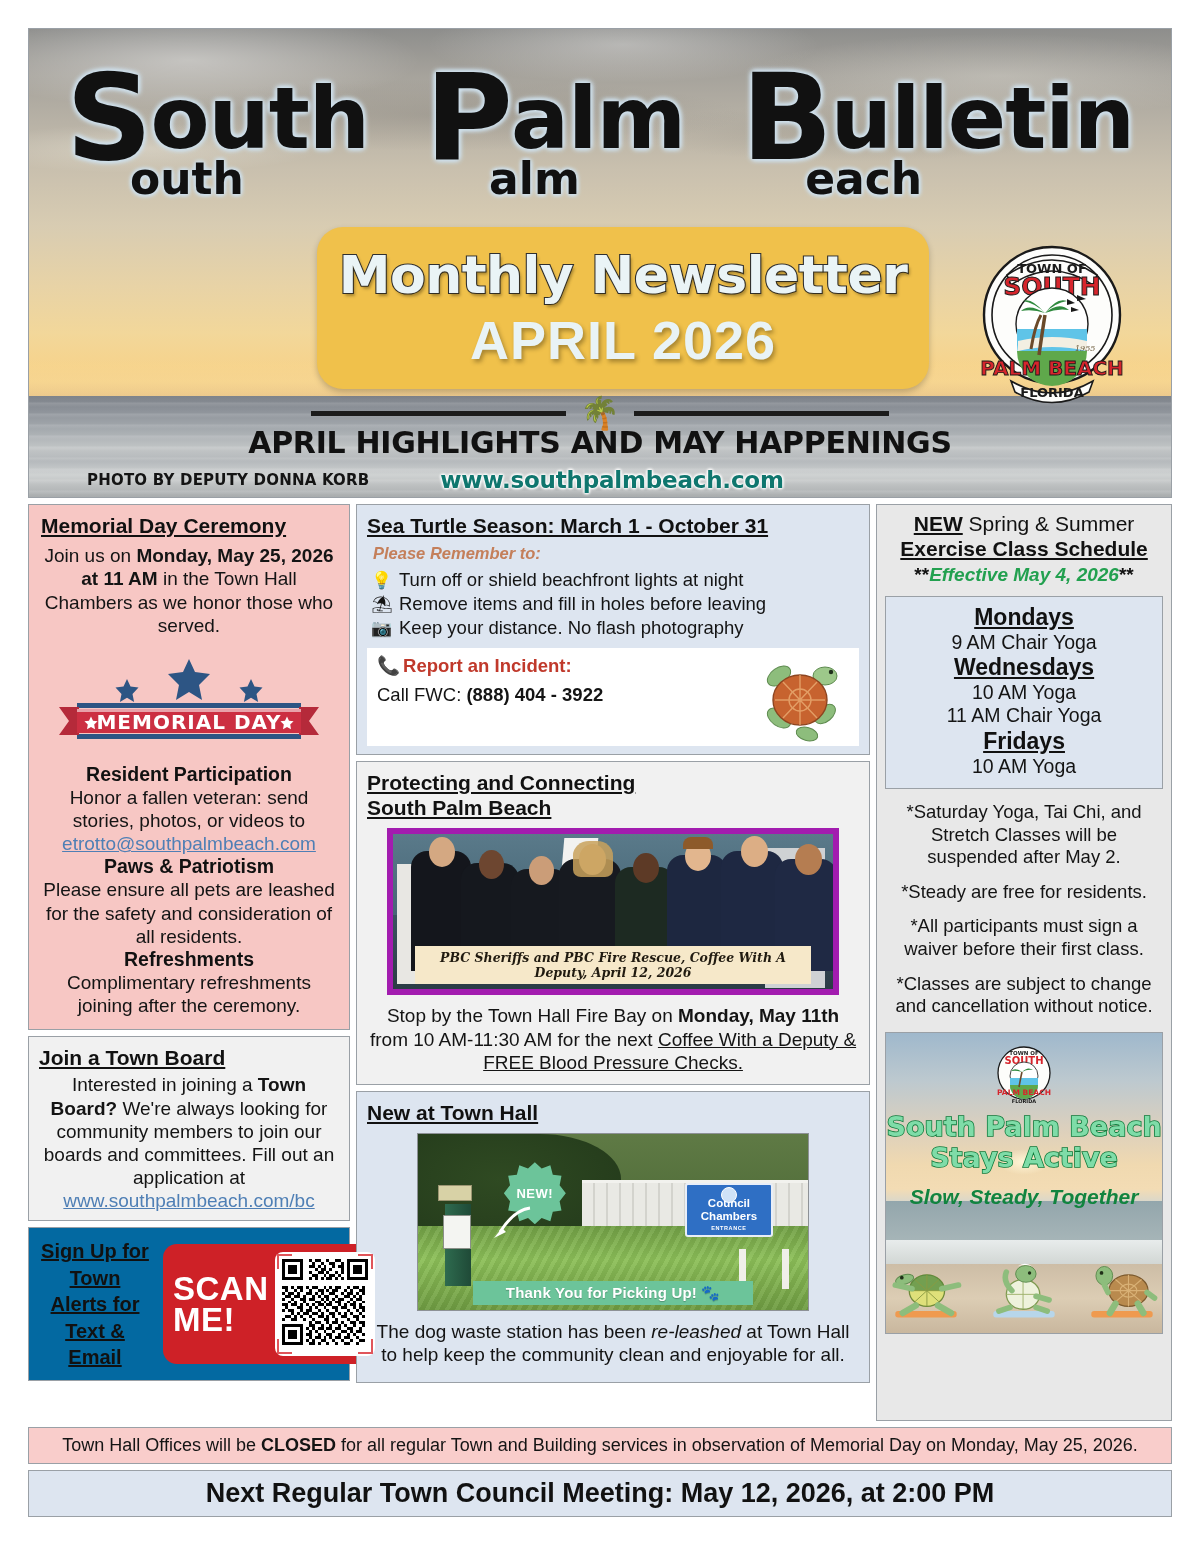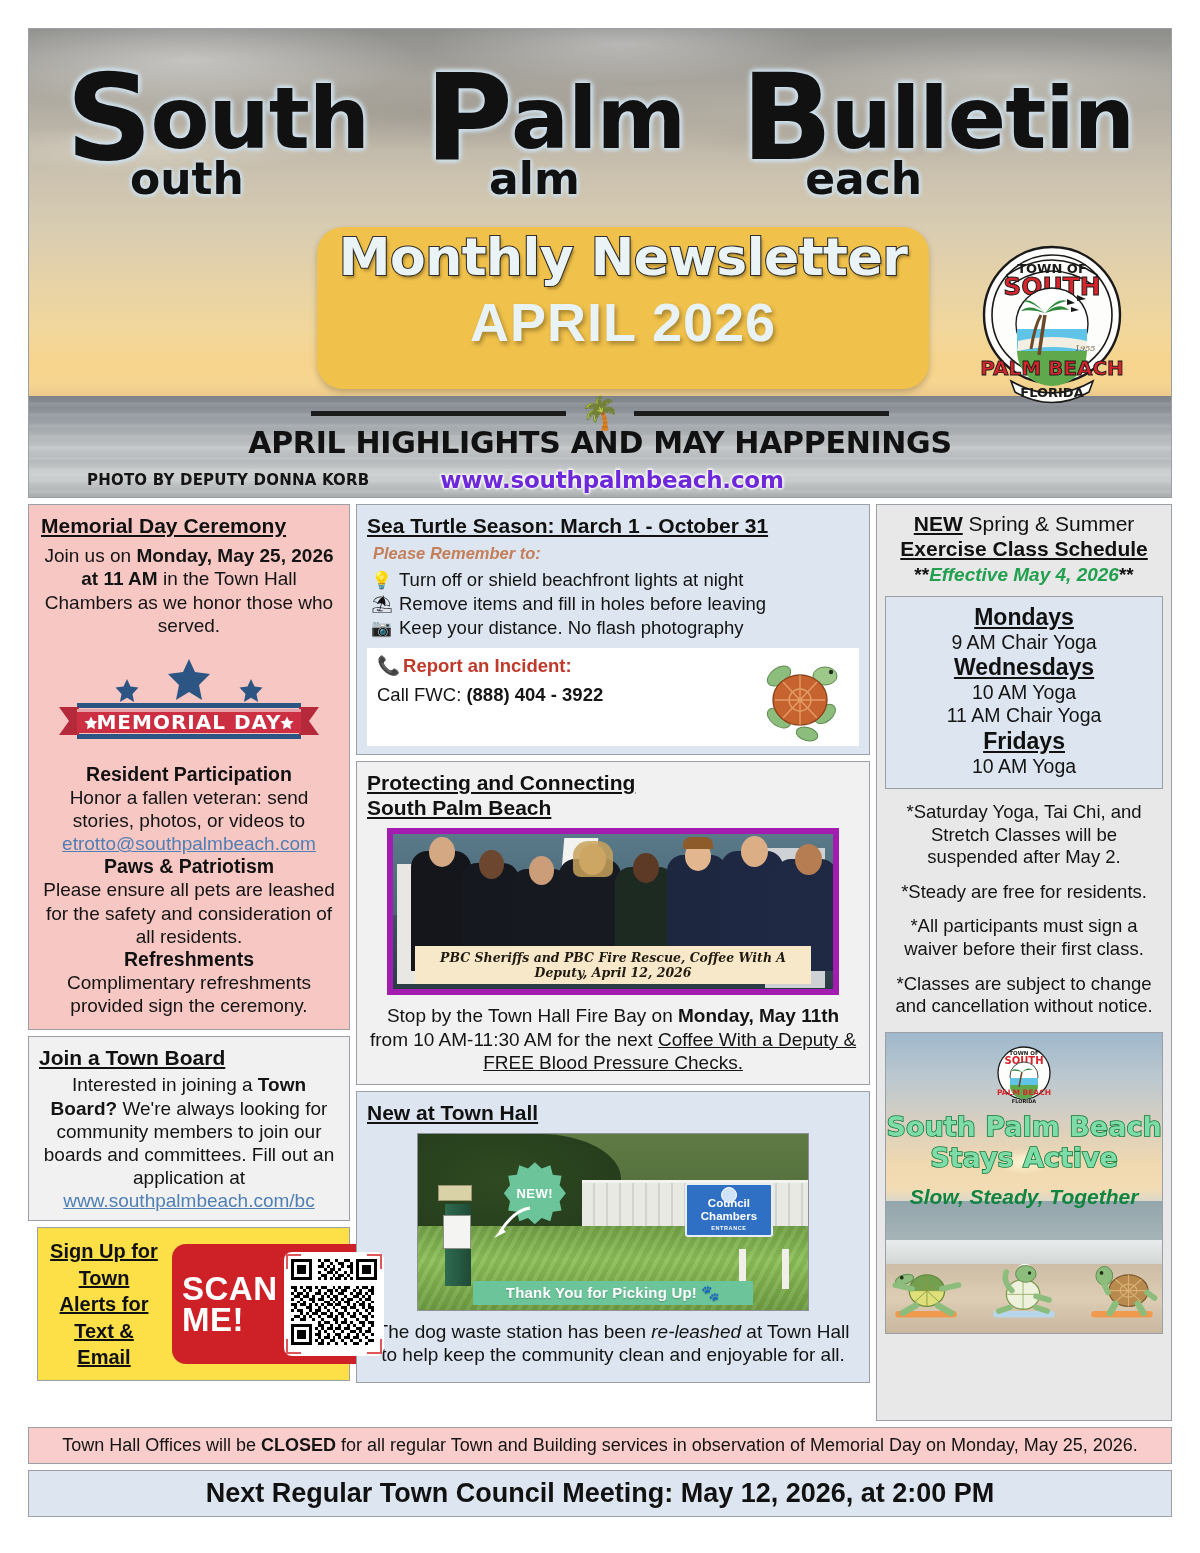--- a/index.html
+++ b/index.html
@@ -74,21 +74,21 @@
     position: absolute; left: 64px; top: 90px;
     font-family: "DejaVu Sans", sans-serif;
     font-weight: bold; font-size: 44px; color: #111;
     text-shadow: -1.5px 0 4px #cfe0ec, 1.5px 0 4px #cfe0ec, 0 -1.5px 4px #cfe0ec, 0 1.5px 4px #cfe0ec;
   }
 
   
   .yellow-banner {
     position: absolute; top: 198px; left: 288px; width: 612px; height: 162px;
     background: #f0c14b; border-radius: 26px;
-    display: flex; flex-direction: column; align-items: center; 
+    display: flex; flex-direction: column; align-items: center; justify-content: center;
     box-shadow: 0 3px 6px rgba(0,0,0,.22);
   }
   .banner-line1 {
     font-family: "DejaVu Sans", sans-serif; font-weight: bold;
     font-size: 52px; color: #eaf4f6; letter-spacing: -.5px;
     -webkit-text-stroke: 2.2px #2f2f2f;
     paint-order: stroke fill;
     text-shadow: 2px 3px 3px rgba(60,45,10,.40);
   }
   .banner-line2 {
@@ -117,36 +117,36 @@
     color: #111; letter-spacing: -.3px;
   }
   .photo-credit {
     position: absolute; top: 442px; left: 58px;
     font-family: "DejaVu Sans", sans-serif; font-weight: bold; font-size: 15px;
     color: #141414; letter-spacing: .2px;
   }
   .website {
     position: absolute; top: 438px; left: 0; right: 0; text-align: center;
     font-family: "DejaVu Sans", sans-serif; font-weight: bold; font-size: 23px;
-    color: #6d28d9; letter-spacing: -.2px;
+    color: #0f766e; letter-spacing: -.2px;
     text-shadow: -1px 0 3px #fff, 1px 0 3px #fff, 0 -1px 3px #fff, 0 1px 3px #fff;
     margin-left: 24px;
   }
 
   
   .columns { display: flex; gap: 6px; margin-top: 6px; }
   .col-left { width: 322px; display: flex; flex-direction: column; gap: 6px; }
   .col-mid  { width: 575px; display: flex; flex-direction: column; gap: 6px; }
   .col-right{ width: 331px; }
 
   .panel { border: 1px solid #9aa0a6; padding: 8px 10px; }
   .p-pink { background: #f7c7c4; }
   .p-blue { background: #dde5f0; }
   .p-gray { background: #f1f1f1; }
-  .p-tan  { background: #fde047; margin-left: 9px; }
+  .p-tan  { background: #0369a1; }
   .p-lgray{ background: #e8e8e8; }
 
   .hdr {
     text-align: left; font-weight: bold; font-size: 21px; color: #111;
     text-decoration: underline; text-underline-offset: 2px; line-height: 1.2;
   }
   .body-text { text-align: center; font-size: 19px; color: #141414; line-height: 1.22; }
   .body-text b { font-weight: bold; }
   .sub-hdr { text-align: center; font-weight: bold; font-size: 19.5px; color: #111; }
   .link { color: #4f7fb5; text-decoration: underline; word-break: break-all; }
@@ -405,21 +405,21 @@
           <div class="sub-hdr">Resident Participation</div>
           <div class="body-text">Honor a fallen veteran: send stories, photos, or videos to</div>
           <div class="body-text link">etrotto@southpalmbeach.com</div>
         </div>
         <div>
           <div class="sub-hdr">Paws &amp; Patriotism</div>
           <div class="body-text">Please ensure all pets are leashed for the safety and consideration of all residents.</div>
         </div>
         <div>
           <div class="sub-hdr">Refreshments</div>
-          <div class="body-text">Complimentary refreshments provided sign the ceremony.</div>
+          <div class="body-text">Complimentary refreshments joining after the ceremony.</div>
         </div>
       </div>
 
       <div class="panel p-gray">
         <div class="hdr">Join a Town Board</div>
         <div class="body-text" style="margin-top:3px;">
           <span>Interested in joining a </span><b>Town Board?</b><span> We're always looking for community members to join our boards and committees. Fill out an application at</span>
         </div>
         <div class="body-text link">www.southpalmbeach.com/bc</div>
       </div>

